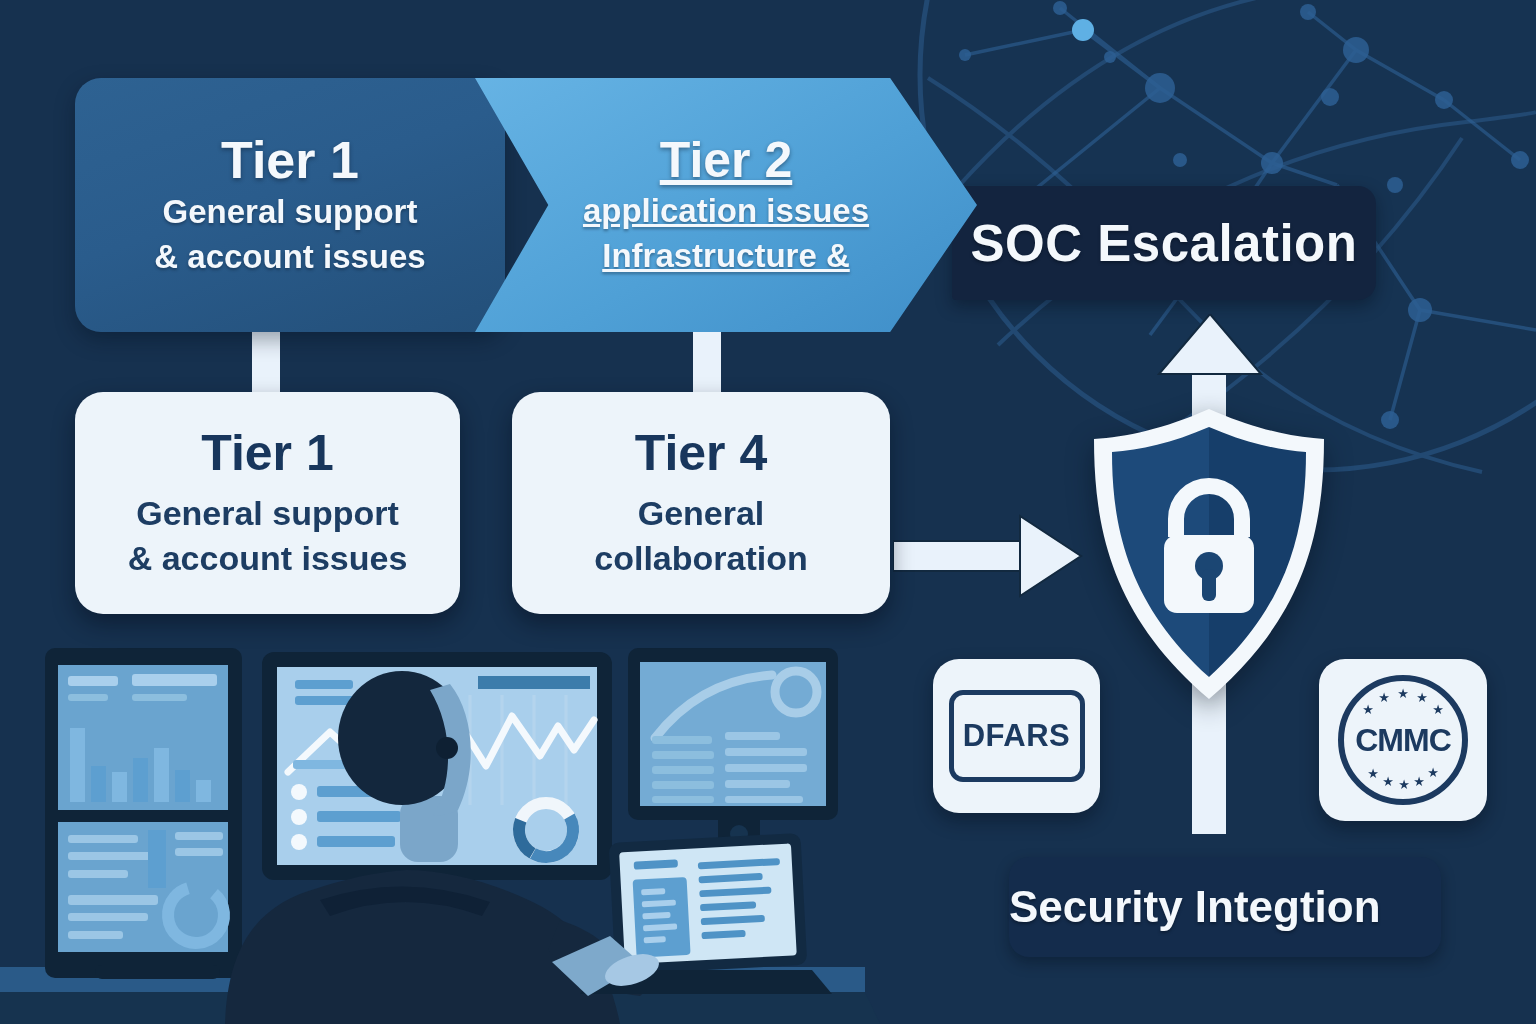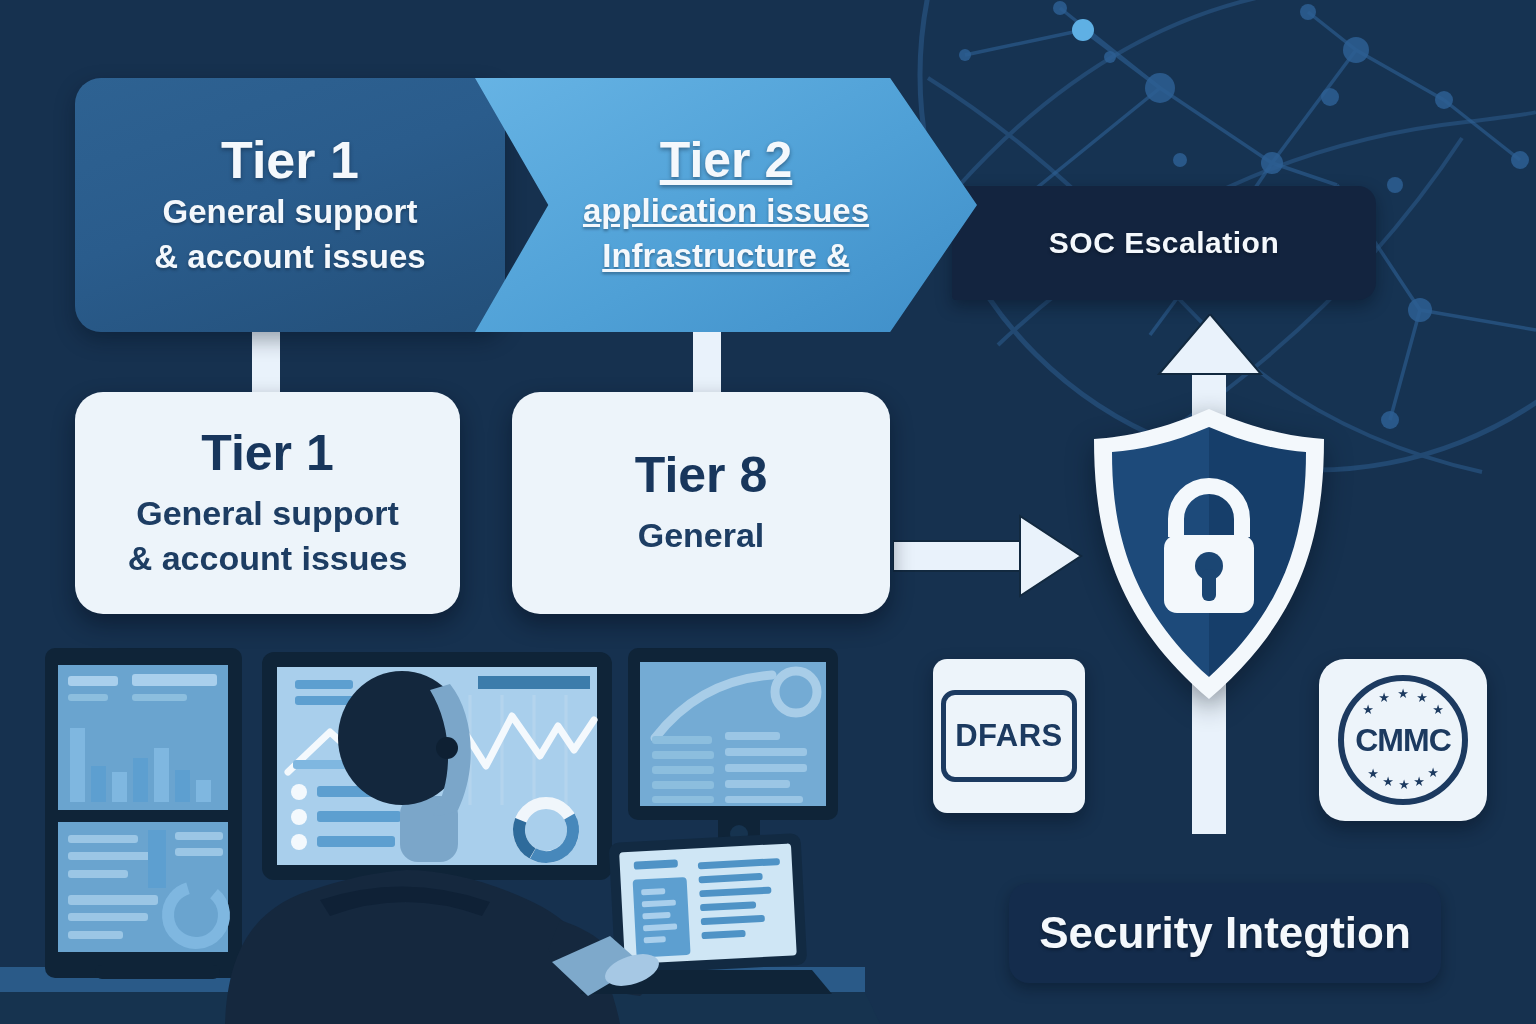--- a/index.html
+++ b/index.html
@@ -28,21 +28,21 @@
     color:var(--text-white,#F4F8FC);text-align:center;text-decoration:underline;
   }
   .stage-title{font-size:52px;font-weight:bold;line-height:1.15;text-shadow:0 2px 4px rgba(10,25,45,.45);}
   .stage-line{font-size:33px;font-weight:bold;line-height:1.35;text-shadow:0 2px 3px rgba(10,25,45,.4);}
   .soc-band{
     left:952px;top:186px;width:424px;height:114px;z-index:2;
     background:var(--band-navy,#13243F);border-radius:4px 18px 18px 4px;
     display:flex;align-items:center;justify-content:center;
     box-shadow:0 6px 16px rgba(4,12,24,.4);
   }
-  .soc-band span{font-size:30px;font-weight:bold;color:var(--text-white,#F4F8FC);
+  .soc-band span{font-size:51px;font-weight:bold;color:var(--text-white,#F4F8FC);
     text-shadow:0 2px 3px rgba(5,15,30,.5);letter-spacing:.5px;}
 
   .connector{background:var(--connector-light,#E9F2FB);z-index:2;}
   .conn-1{left:252px;top:330px;width:28px;height:64px;}
   .conn-2{left:693px;top:330px;width:28px;height:64px;}
 
   
   .card{
     background:var(--card-white,#EDF4FA);border-radius:28px;z-index:3;
     box-shadow:0 10px 22px rgba(4,12,24,.45);
@@ -59,32 +59,32 @@
   .v-shaft{left:1192px;top:372px;width:34px;height:462px;background:var(--connector-light,#E9F2FB);z-index:1;}
   .up-head{left:1155px;top:314px;z-index:1;}
   .shield-wrap{left:1078px;top:405px;z-index:5;filter:drop-shadow(0 8px 14px rgba(3,10,22,.45));}
 
   
   .badge{
     background:var(--card-white,#EDF4FA);border-radius:26px;z-index:4;
     box-shadow:0 8px 18px rgba(4,12,24,.4);
     display:flex;align-items:center;justify-content:center;
   }
-  .dfars{left:933px;top:659px;width:152px;height:154px;border-radius:14px;}
+  .dfars{left:933px;top:659px;width:167px;height:154px;}
   .dfars-inner{
     width:126px;height:82px;border:5px solid var(--text-navy,#1C3A60);border-radius:14px;
     display:flex;align-items:center;justify-content:center;
     font-size:31px;font-weight:bold;color:var(--text-navy,#1C3A60);letter-spacing:.5px;
   }
   .cmmc{left:1319px;top:659px;width:168px;height:162px;}
 
   .security-label{
-    left:1009px;top:883px;width:432px;height:100px;z-index:2;
+    left:1009px;top:857px;width:432px;height:100px;z-index:2;
     background:var(--label-navy,#142C4C);border-radius:20px;
-    display:flex;align-items:center;justify-content:center;
+    display:flex;align-items:center;justify-content:flex-start;
     box-shadow:0 6px 14px rgba(4,12,24,.35);
   }
   .security-label span{font-size:44px;font-weight:bold;color:var(--text-white,#F4F8FC);
     text-shadow:0 2px 3px rgba(5,15,30,.5);}
 
   .globe{left:0;top:0;z-index:0;}
   .workstation{left:0;top:620px;z-index:2;}
 </style>
 </head>
 <body>
@@ -156,22 +156,23 @@
   <div class="abs connector conn-1"></div>
   <div class="abs connector conn-2"></div>
 
   <div class="abs card tier1-card">
     <div class="card-title">Tier 1</div>
     <div class="card-line">General support</div>
     <div class="card-line">&amp; account issues</div>
   </div>
 
   <div class="abs card tier3-card">
-    <div class="card-title">Tier 8</div>
+    <div class="card-title">Tier 4</div>
     <div class="card-line">General</div>
+    <div class="card-line">collaboration</div>
   </div>
 
   <svg class="abs h-arrow" width="192" height="92" viewBox="0 0 192 92">
     <g fill="#E9F2FB" stroke="#12293f" stroke-width="2">
       <rect x="0" y="31" width="132" height="30"></rect>
       <polygon points="127,6 188,46 127,86"></polygon>
     </g>
   </svg>
 
   <div class="abs v-shaft"></div>

